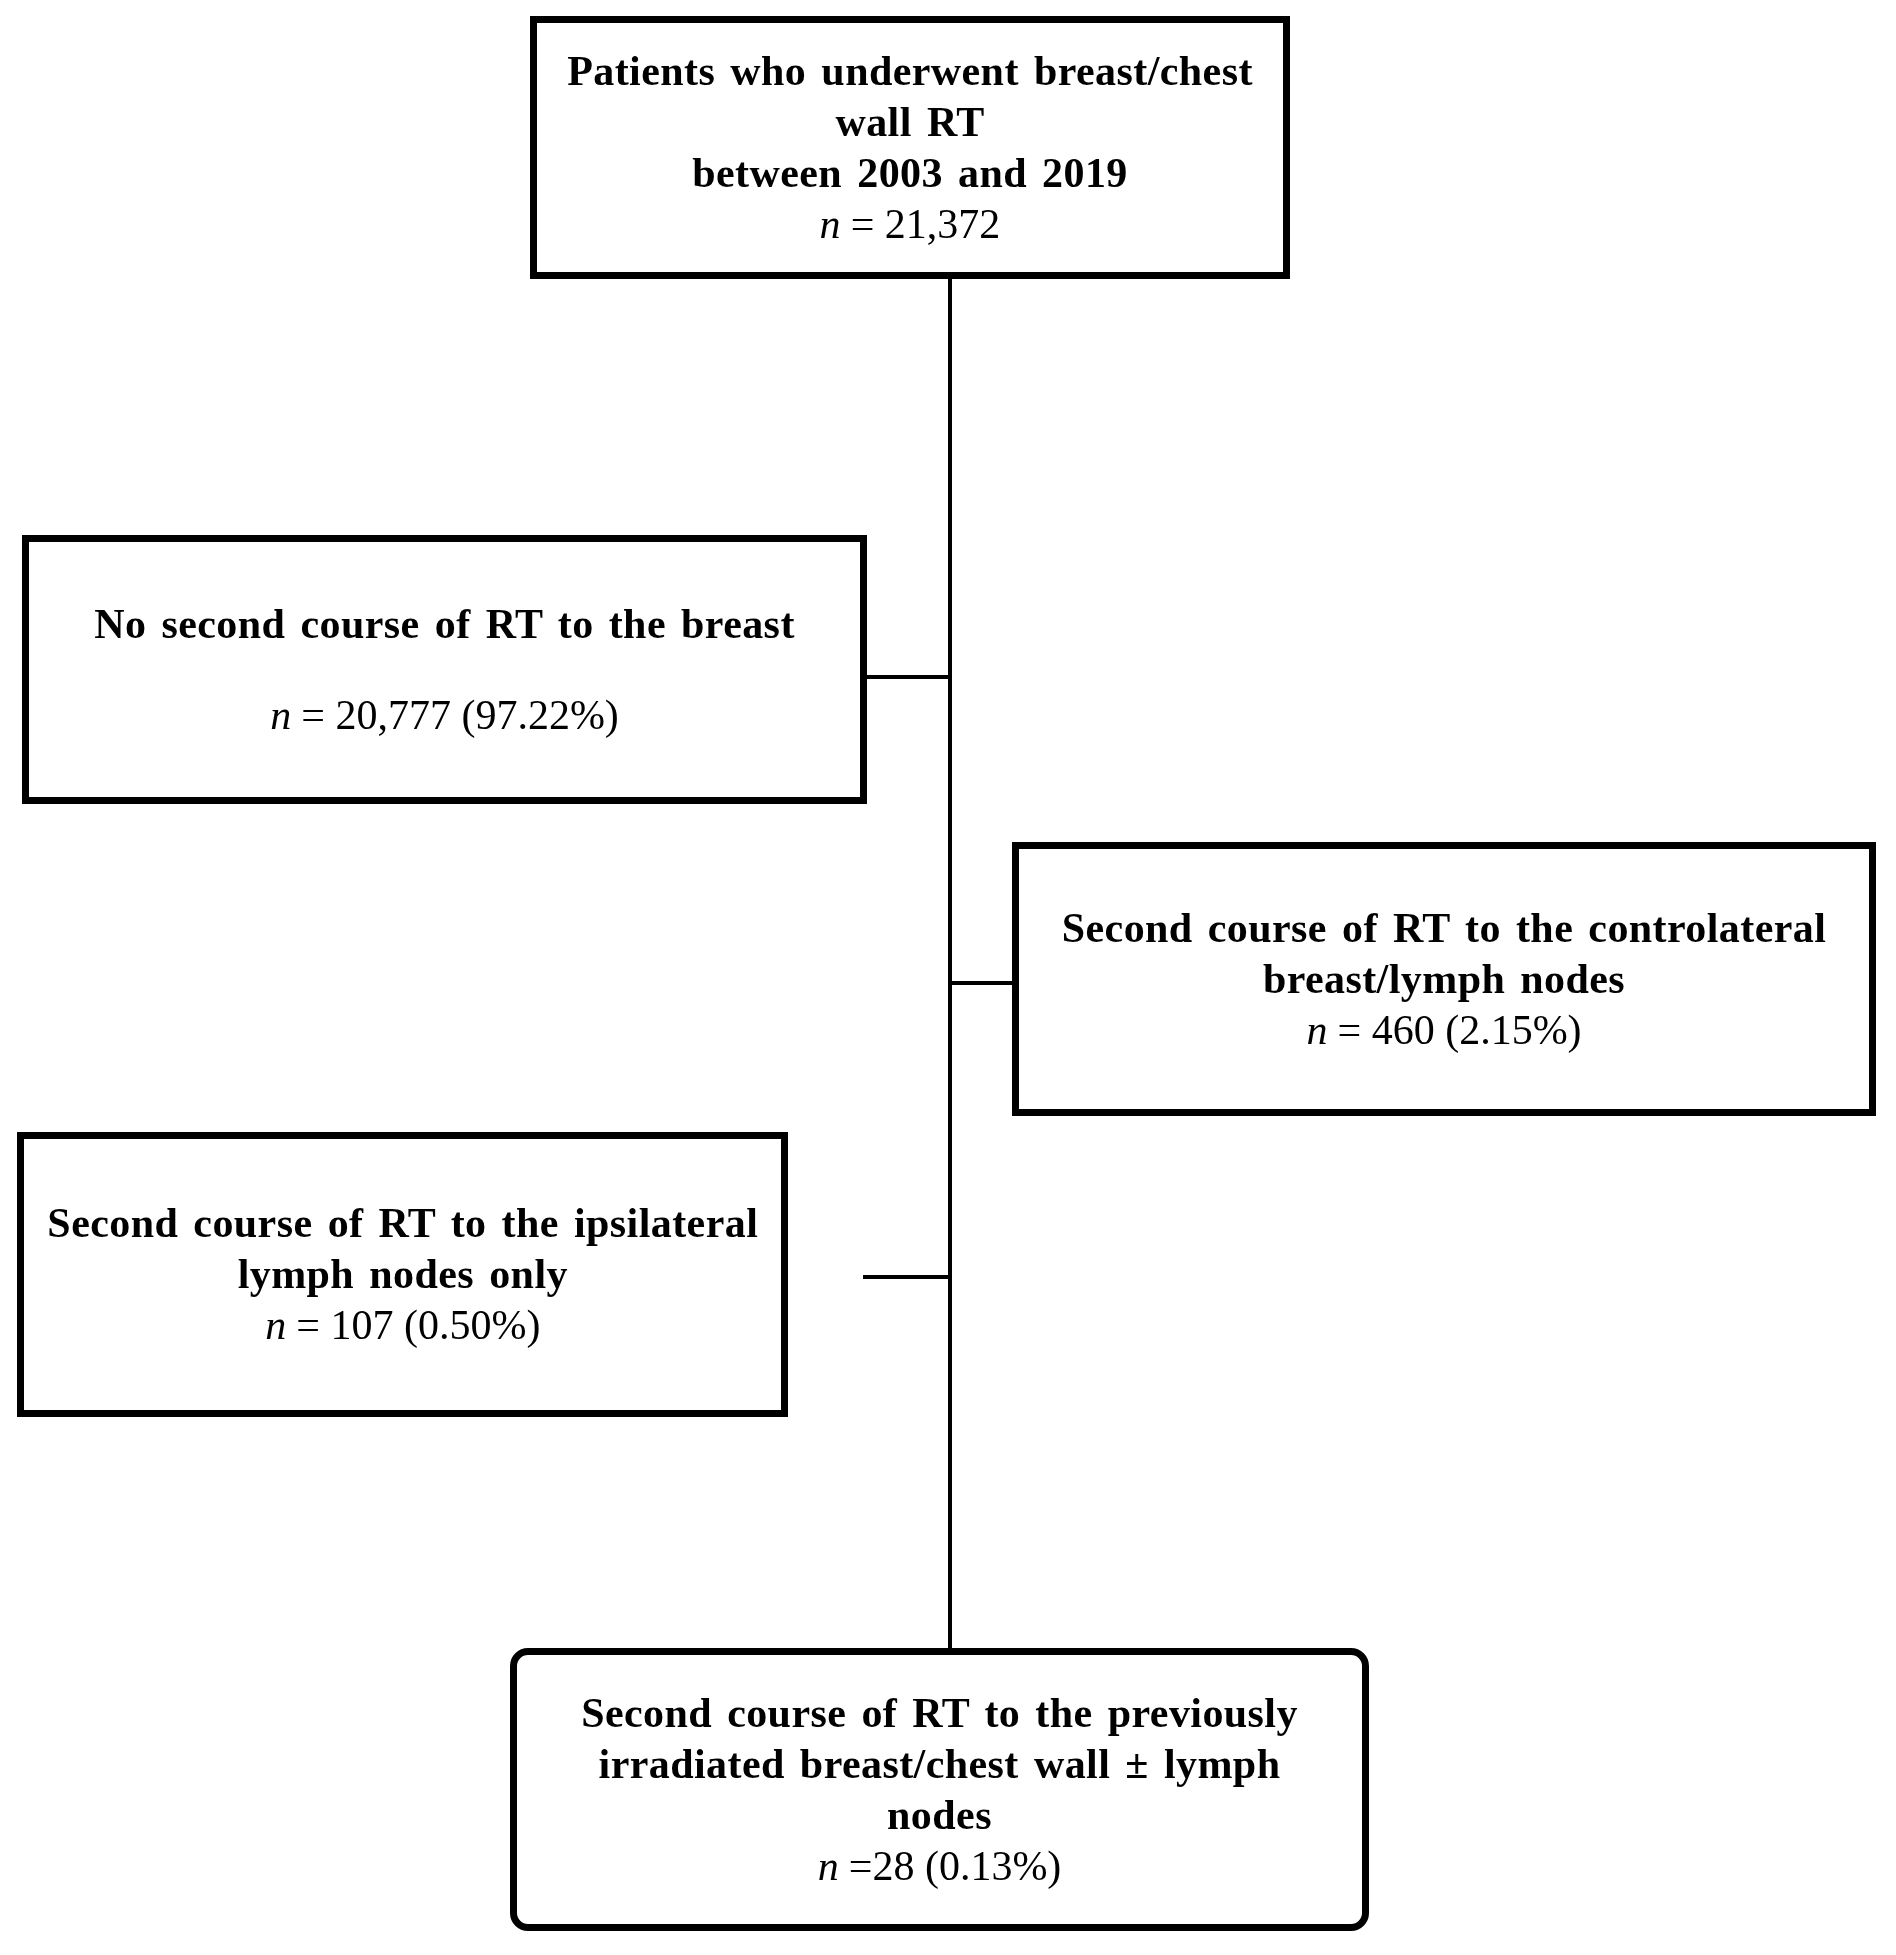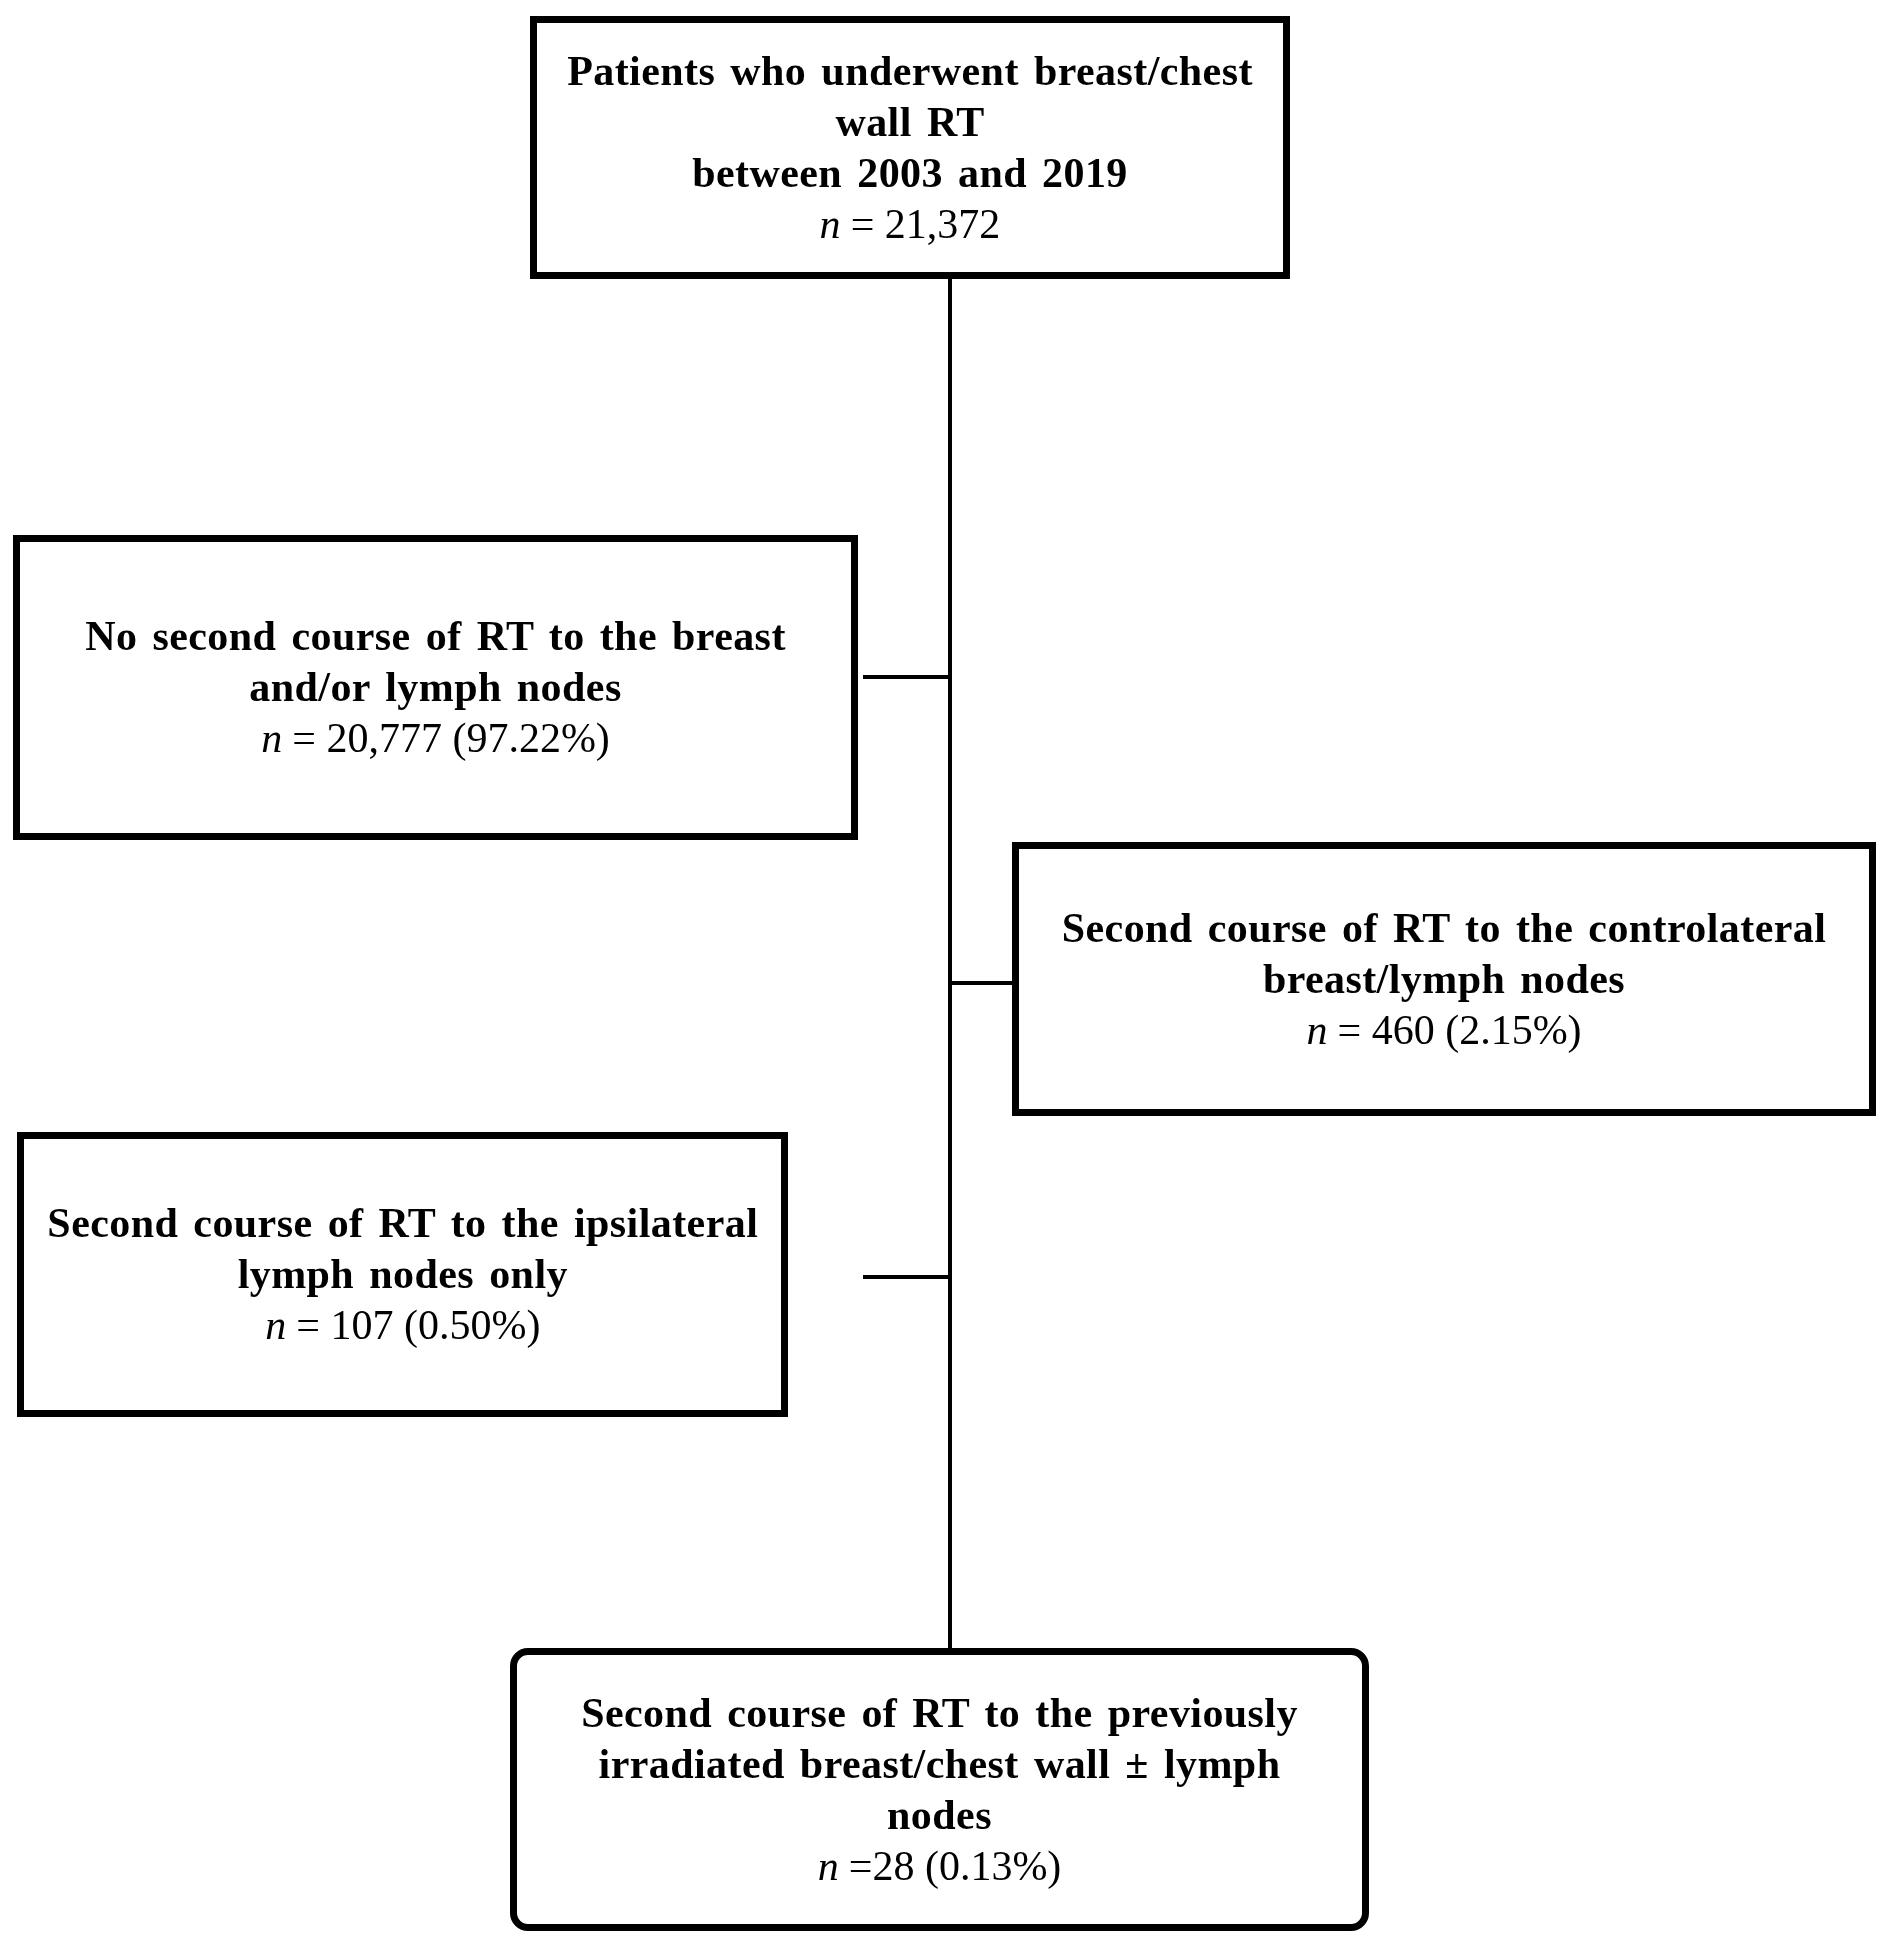--- a/index.html
+++ b/index.html
@@ -43,21 +43,21 @@
     white-space: nowrap;
   }
   .n-symbol {
     font-style: italic;
   }
   .n-value {
     margin-left: 0.24em;
   }
   
   .box-source         { left: 530px;  top: 16px;   width: 760px; height: 263px; }
-  .box-no-second      { left: 13px;   top: 535px;  width: 845px; height: 305px; }
+  .box-no-second      { left: 22px;   top: 535px;  width: 845px; height: 269px; gap: 40px; }
   .box-contralateral  { left: 1012px; top: 842px; width: 864px; height: 274px; }
   .box-ipsilateral    { left: 17.3px;   top: 1132px; width: 771px; height: 285px; }
   .box-reirradiation  { left: 510px;  top: 1648px; width: 859px; height: 283px; border-radius: 18px; }
   
   .flow-line {
     position: absolute;
     background: #000000;
   }
   .line-main-vertical     { left: 948px; top: 279px;  width: 3.8px;   height: 1369px; }
   .line-to-no-second      { left: 863px; top: 675px; width: 87px; height: 3.8px; }
@@ -76,21 +76,20 @@
 
   <div class="node box-source">
     <span class="title-line">Patients who underwent breast/chest</span>
     <span class="title-line">wall RT</span>
     <span class="title-line">between 2003 and 2019</span>
     <span class="n-line"><span class="n-symbol">n</span><span class="n-value">= 21,372</span></span>
   </div>
 
   <div class="node box-no-second">
     <span class="title-line">No second course of RT to the breast</span>
-    <span class="title-line">and/or lymph nodes</span>
     <span class="n-line"><span class="n-symbol">n</span><span class="n-value">= 20,777 (97.22%)</span></span>
   </div>
 
   <div class="node box-contralateral">
     <span class="title-line">Second course of RT to the controlateral</span>
     <span class="title-line">breast/lymph nodes</span>
     <span class="n-line"><span class="n-symbol">n</span><span class="n-value">= 460 (2.15%)</span></span>
   </div>
 
   <div class="node box-ipsilateral">

